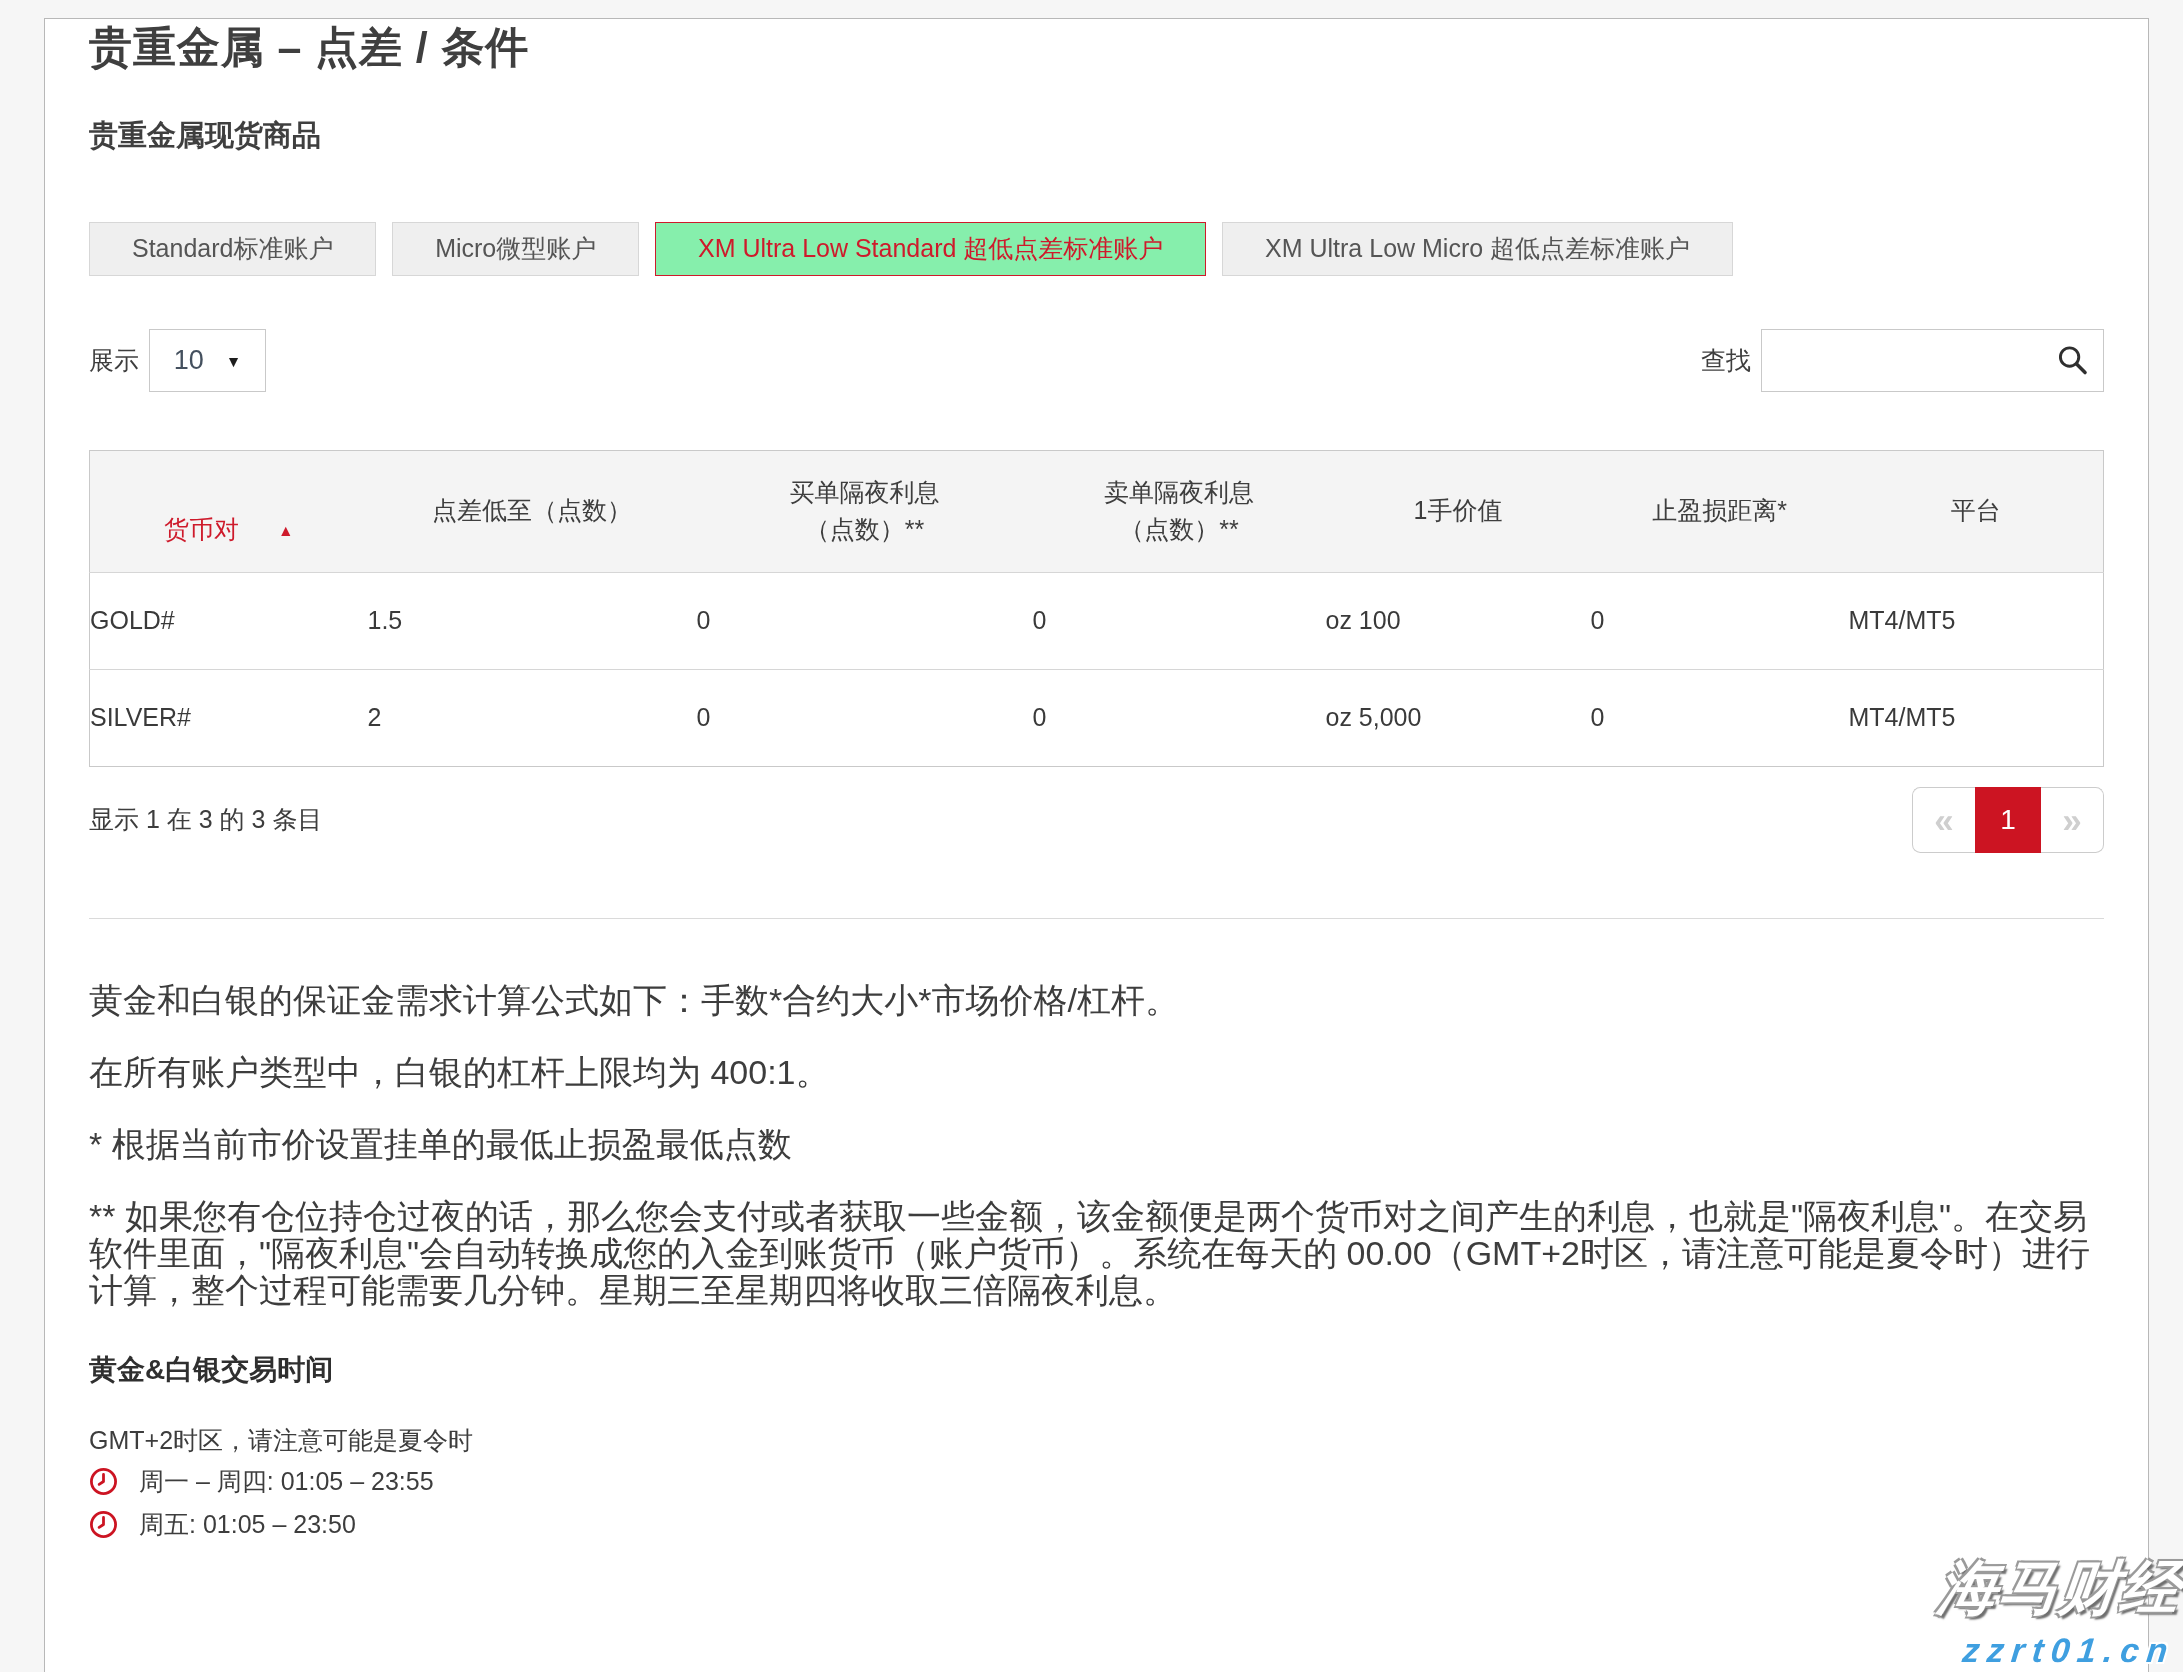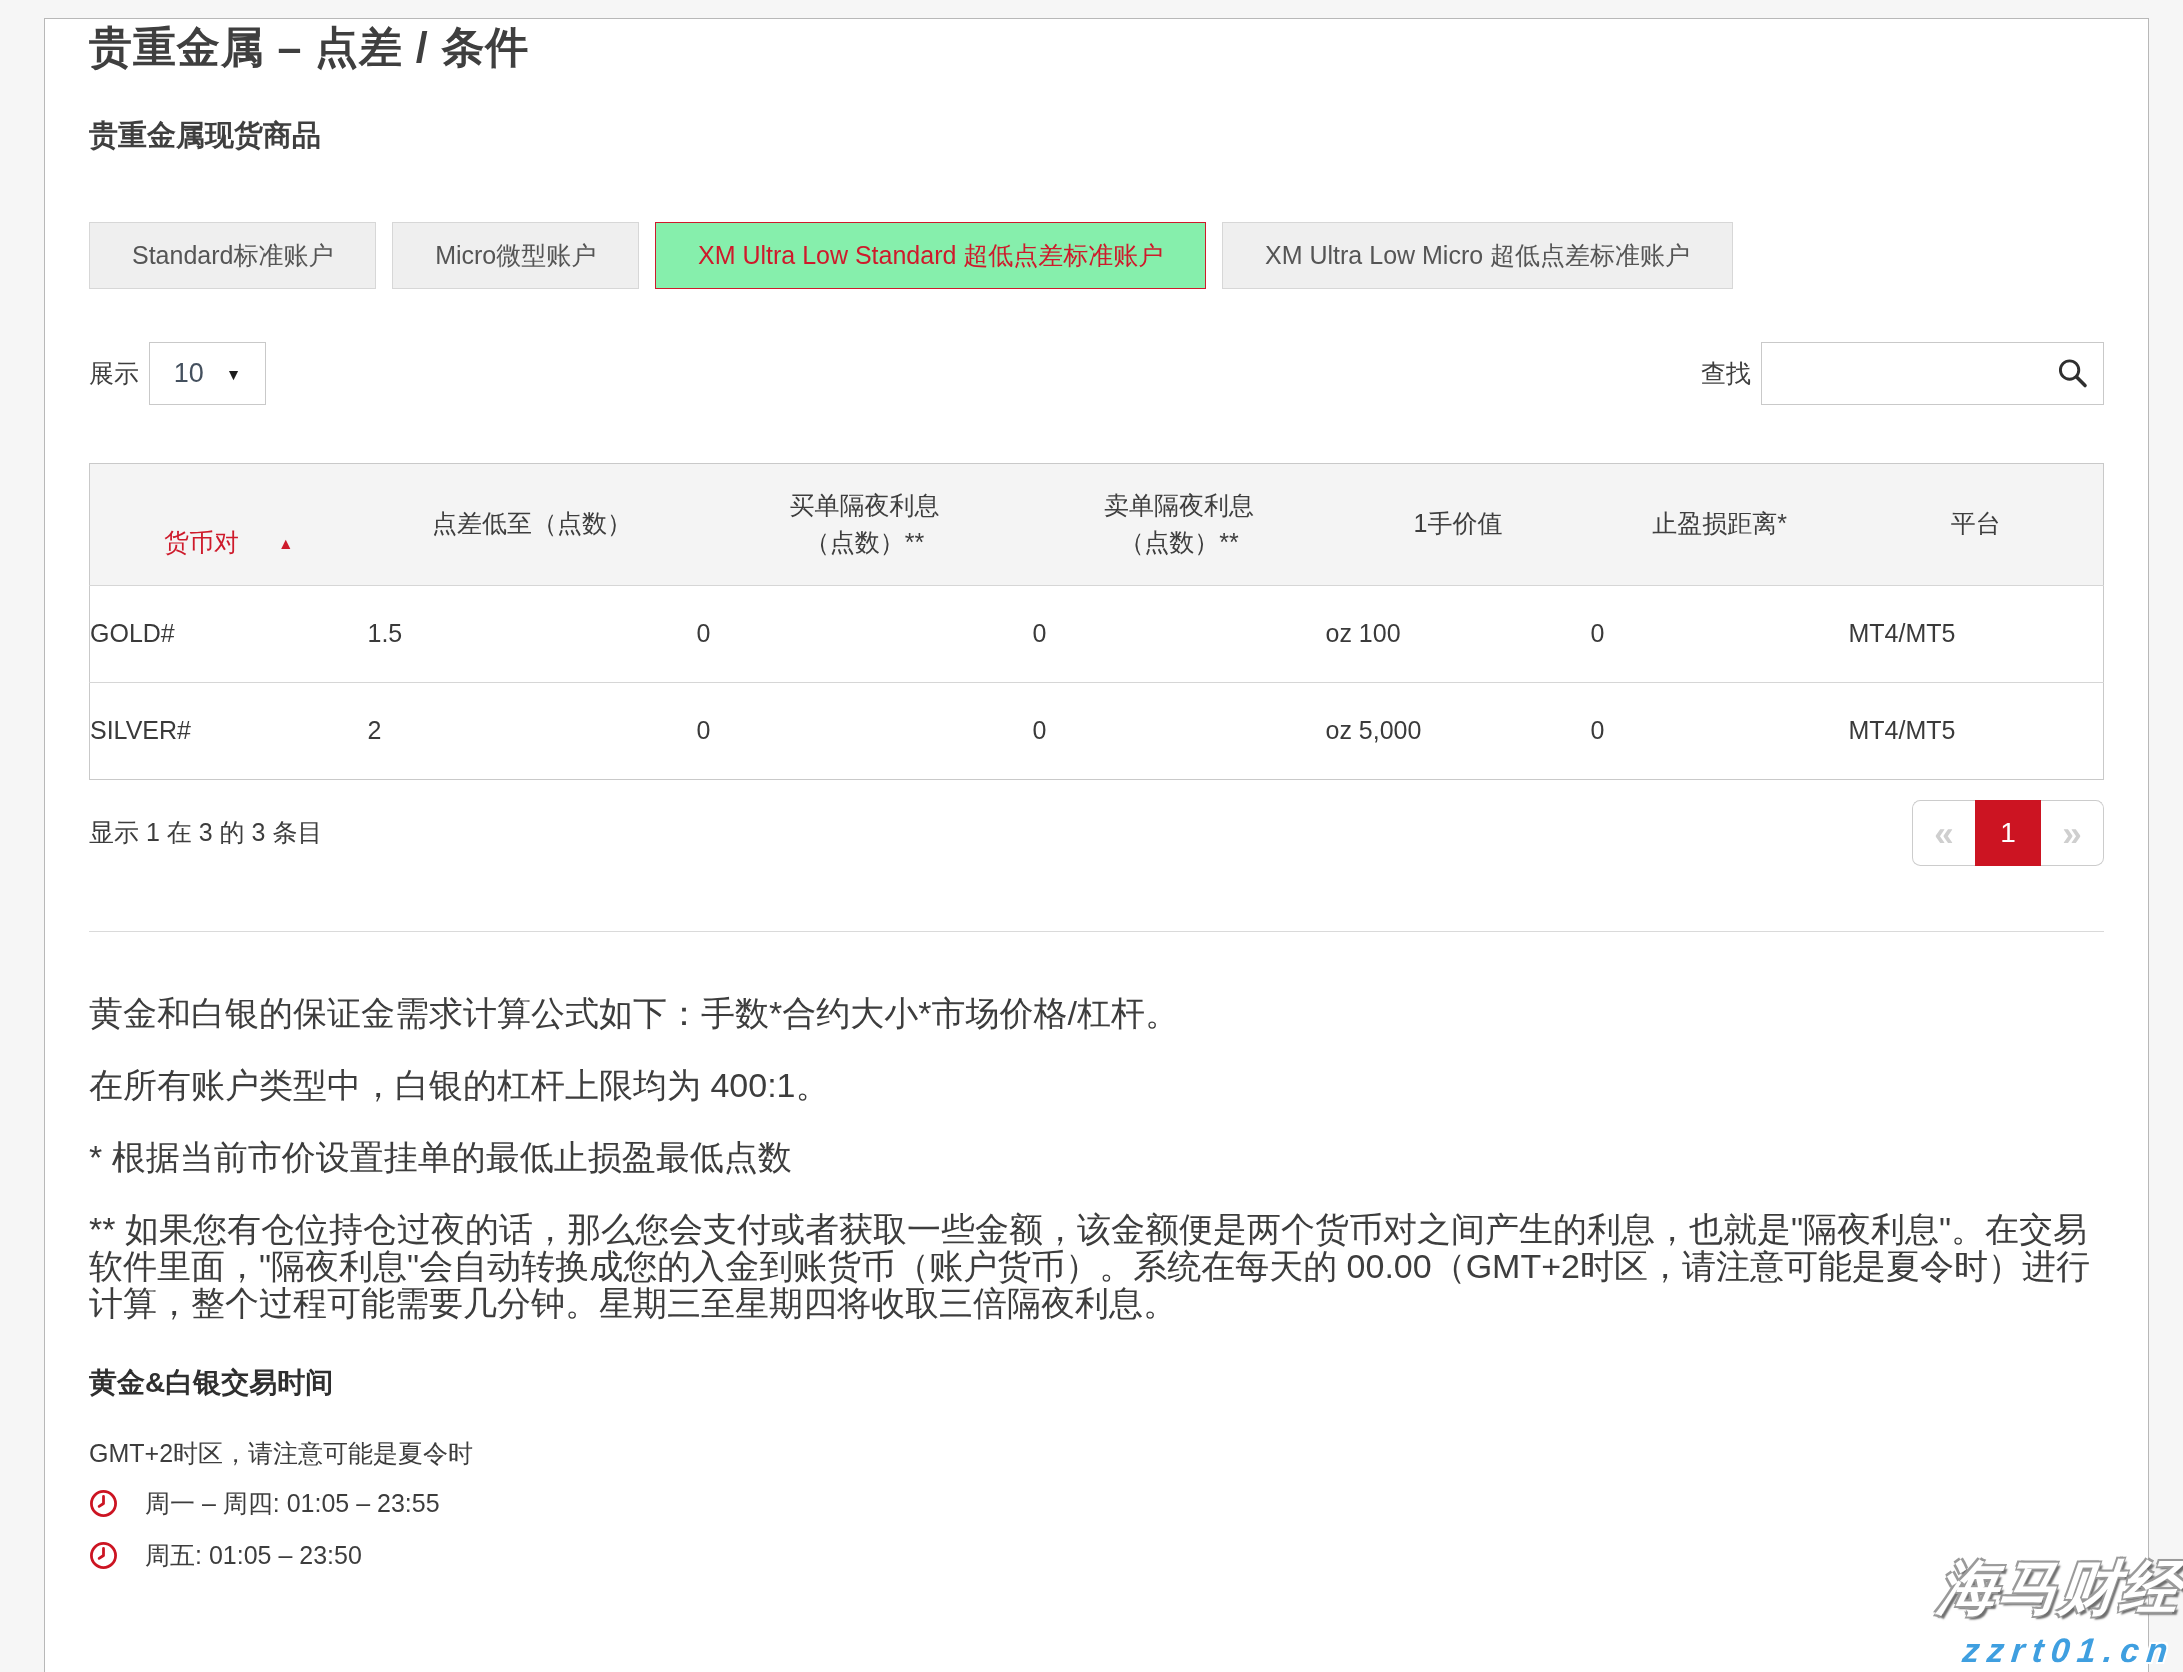--- a/index.html
+++ b/index.html
@@ -20,21 +20,21 @@
     font-size:43px; font-weight:bold; color:#3f3f3f;
     letter-spacing:0.9px;
   }
   .page-subtitle{
     margin-top:39px;
     font-size:29px; font-weight:bold; color:#3f3f3f;
   }
   
   .tabs{ margin-top:66px; display:flex; gap:15.7px; }
   .tab{
-    height:67px; padding:0 42px;
+    height:54px; padding:0 42px;
     display:flex; align-items:center; justify-content:center;
     background:#efefef; border:1.8px solid #d7d7d7;
     font-size:25px; color:#555; cursor:pointer; white-space:nowrap;
   }
   .tab.active{
     background:#86efac; border-color:#ce1a2b; color:#ce1a2b;
   }
   
   .controls{
     margin-top:53px; display:flex; align-items:center; justify-content:space-between;
@@ -102,21 +102,21 @@
   .note{ font-size:34px; color:#3d3d3d; line-height:37px; }
   .note.n1{ margin-top:63px; }
   .note.n2{ margin-top:35px; }
   .note.n3{ margin-top:35px; }
   .note.n4{ margin-top:35px; }
   .hours-heading{
     margin-top:42px; font-size:28px; font-weight:bold; color:#2f2f2f;
   }
   .tz-note{ margin-top:35px; font-size:25px; color:#3d3d3d; }
   .sched-line{
-    margin-top:15px; display:flex; align-items:center; gap:27px;
+    margin-top:6px; display:flex; align-items:center; gap:21px;
     font-size:25px; color:#3d3d3d; line-height:37px;
   }
   
   .watermark{
     position:absolute; right:3.7px; bottom:1.8px; text-align:right;
     font-style:italic; transform:skewX(-6deg); z-index:5;
   }
   .wm-name{
     font-size:59px; font-weight:bold; color:#ffffff; letter-spacing:1.8px;
     text-shadow:

